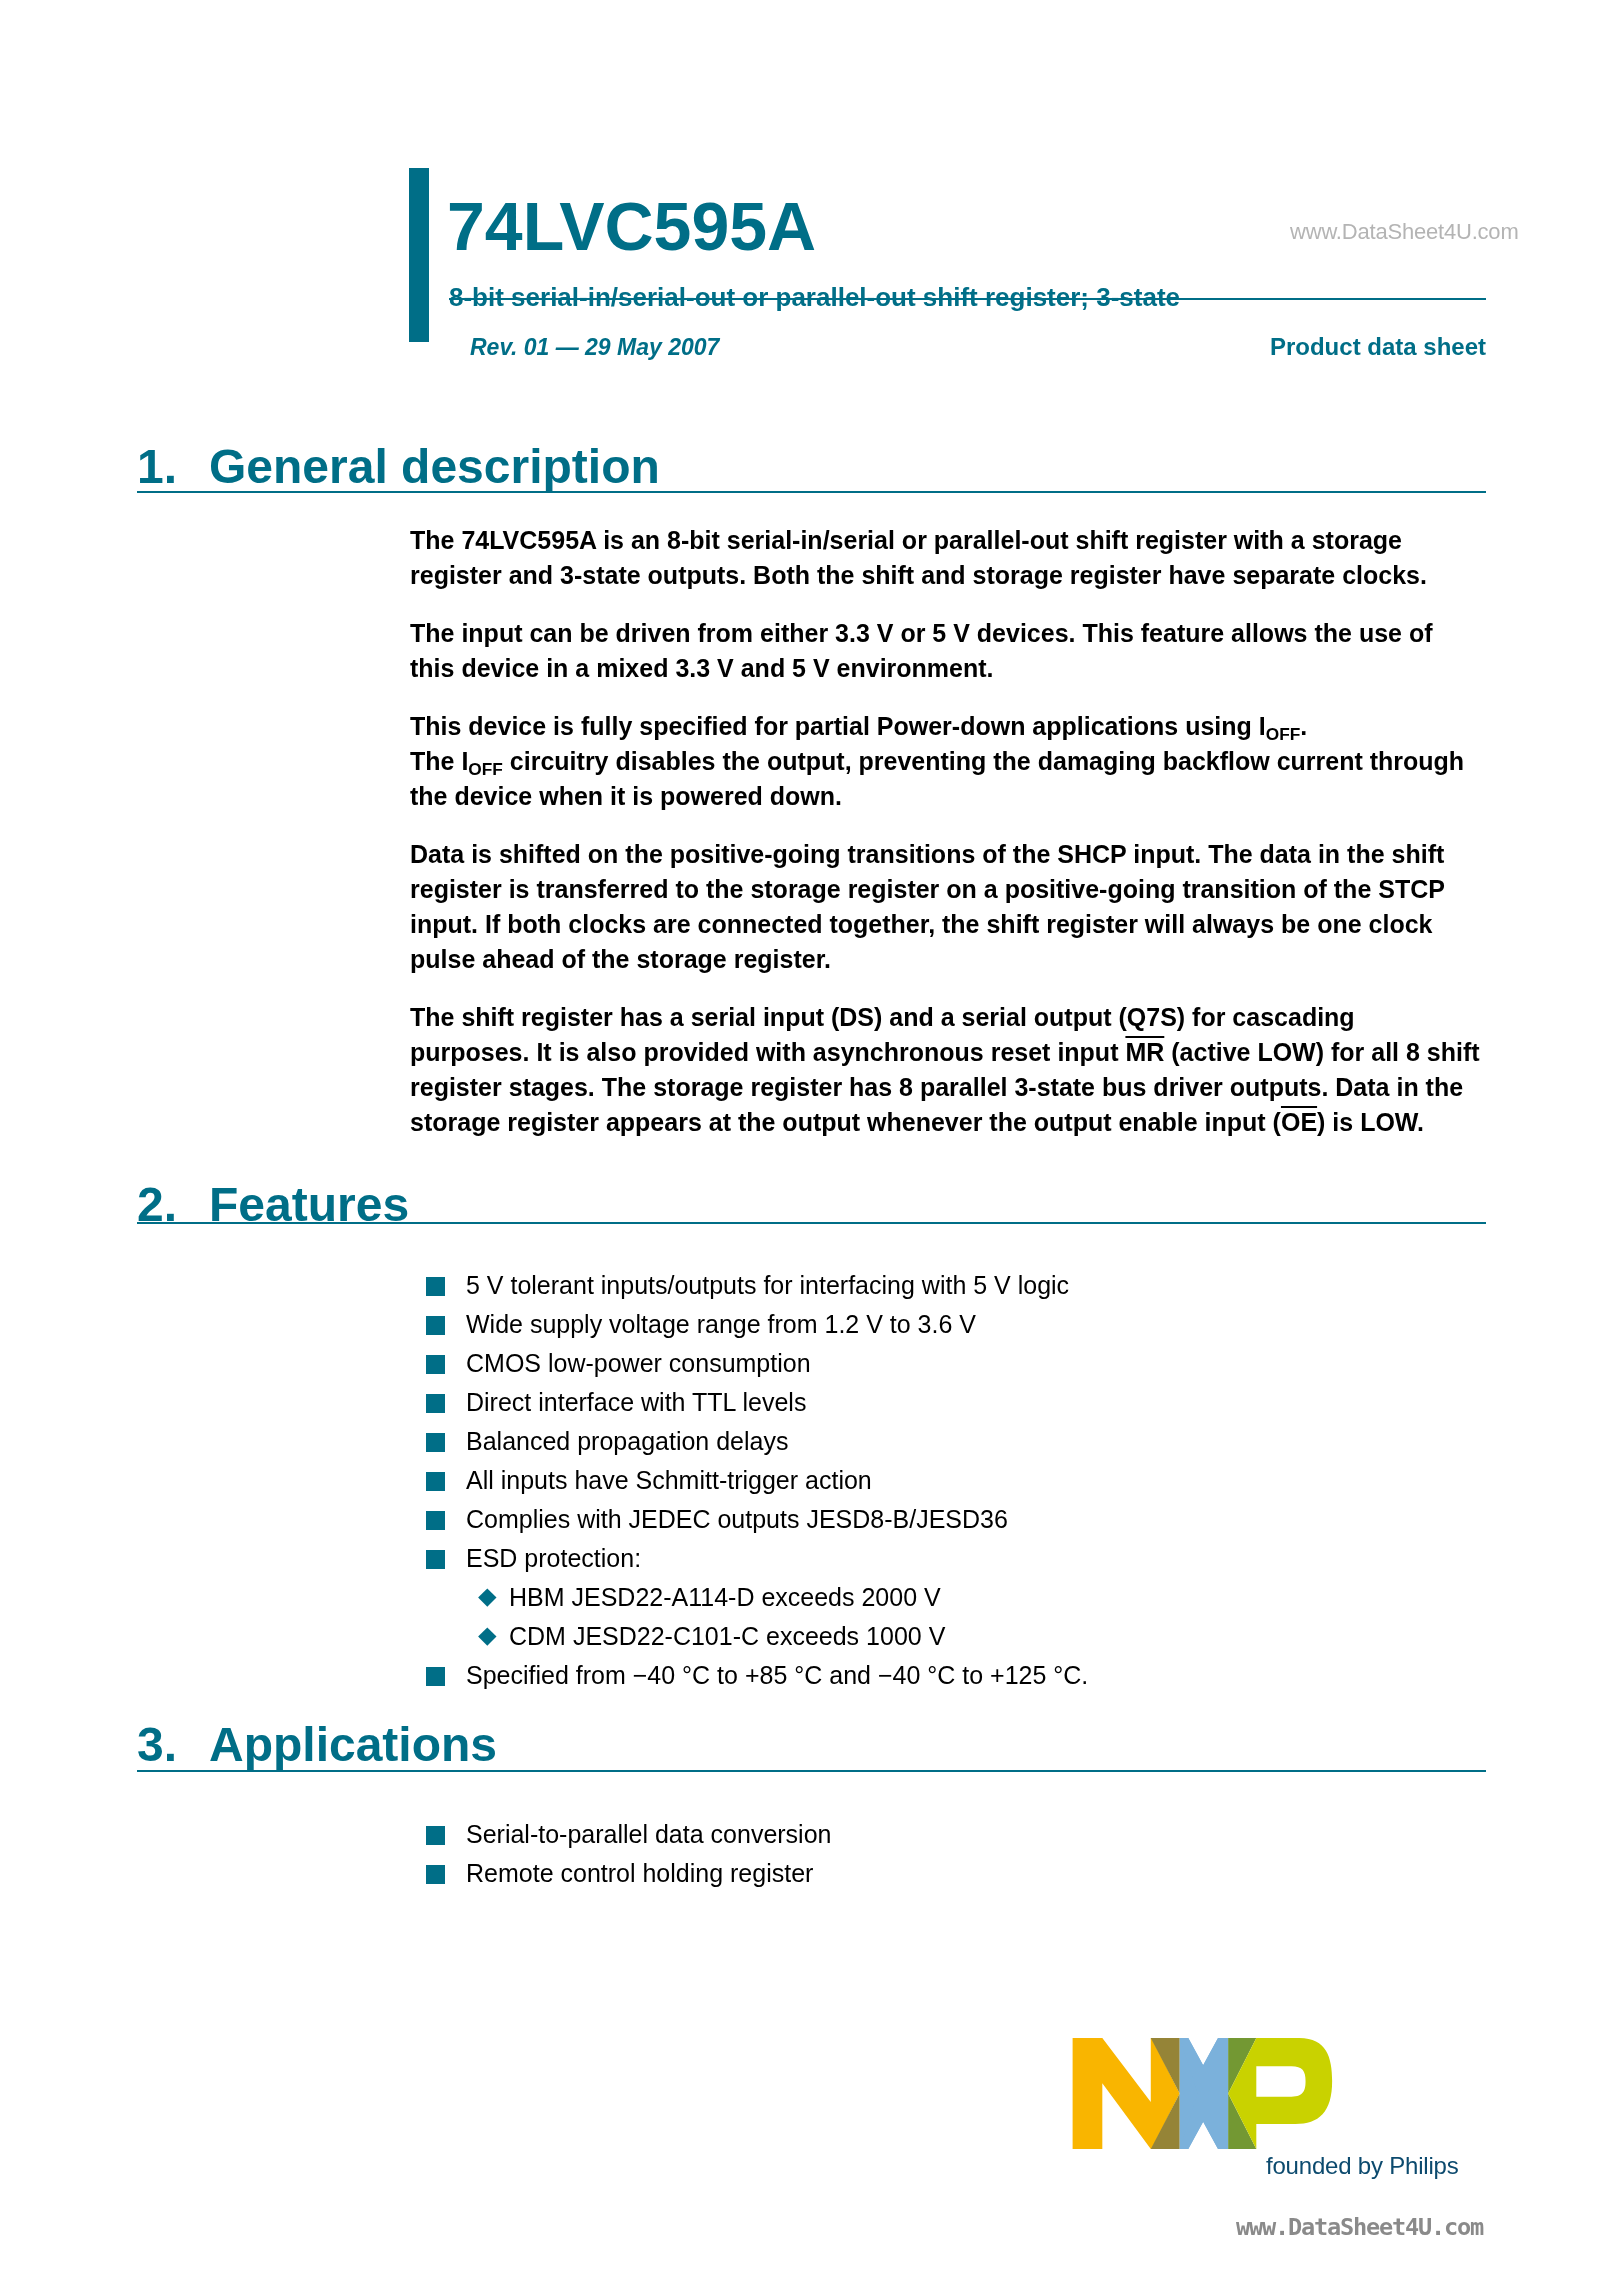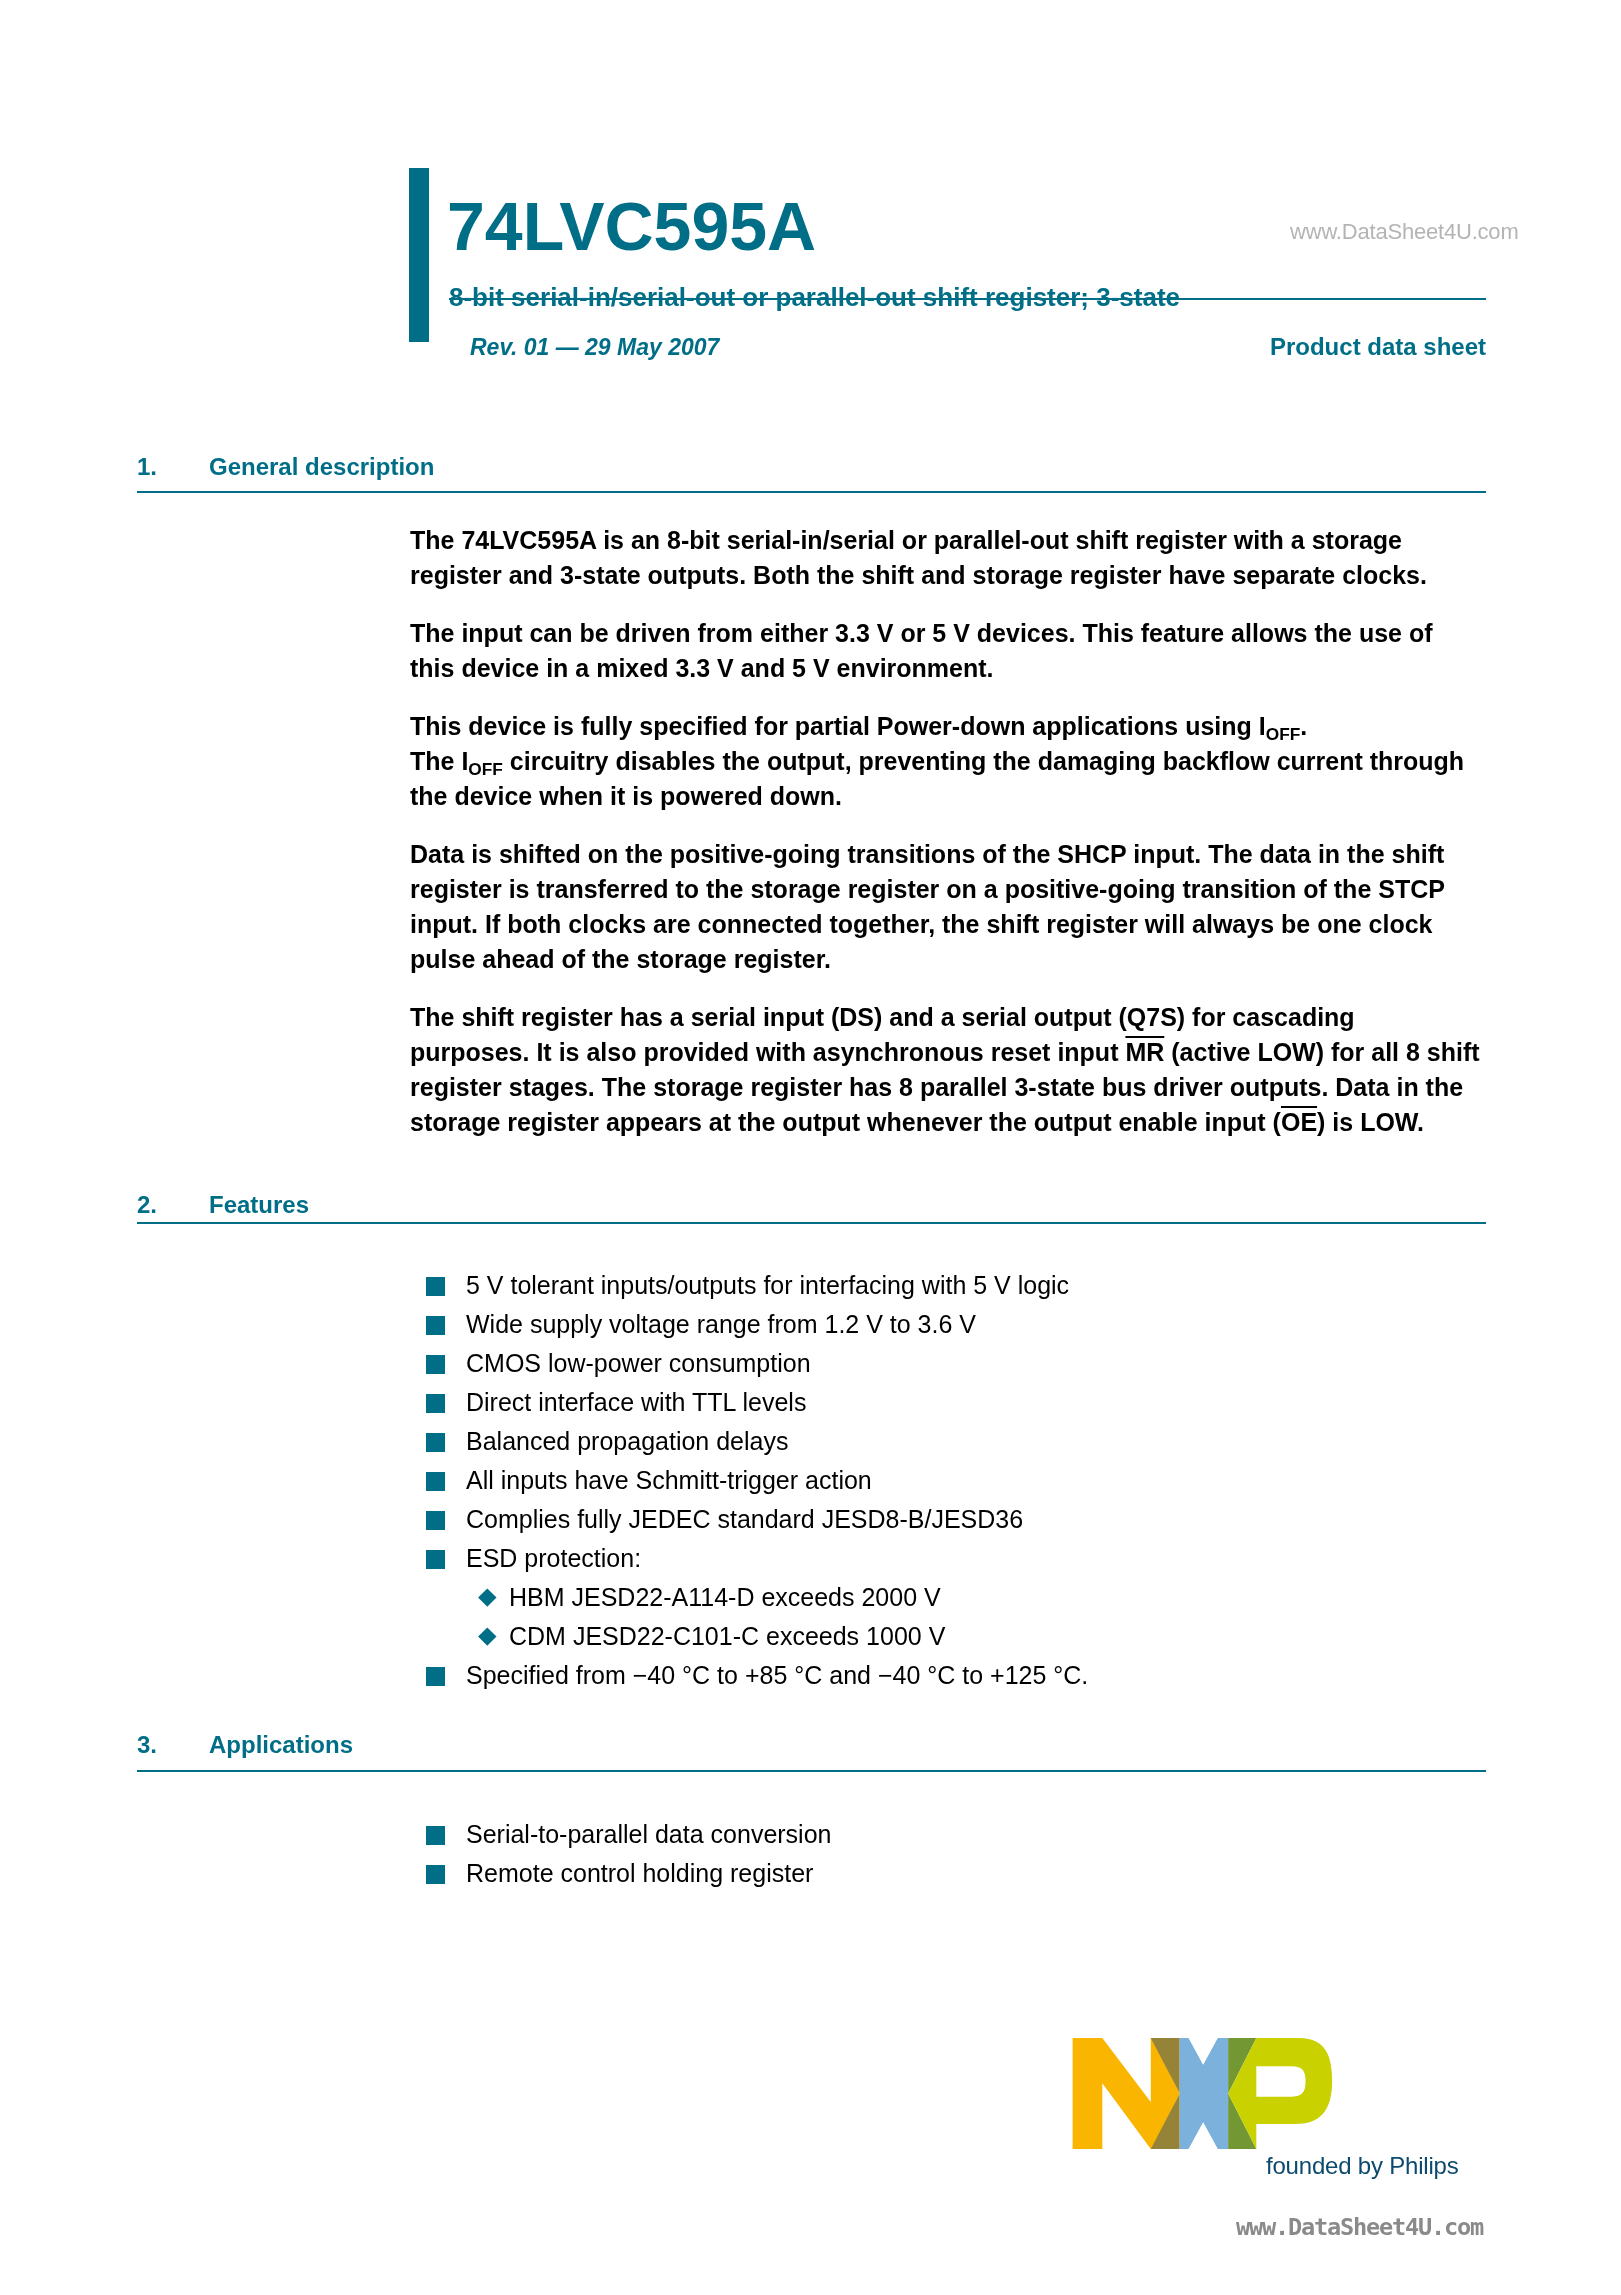--- a/index.html
+++ b/index.html
@@ -9,21 +9,21 @@
   .abs { position: absolute; white-space: nowrap; margin-top: 28px; }
 
   #side-bar { position: absolute; left: 409px; top: 168px; width: 19.6px; height: 174px; background: #006e87; }
   #title { left: 447px; top: 159px; font-size: 68px; font-weight: bold; line-height: 79px; letter-spacing: 0px; }
   #watermark-top { left: 1290px; top: 191px; font-size: 22px; line-height: 25px; color: #b4b4b4; letter-spacing: -0.2px; }
   #subtitle { left: 449px; top: 251px; font-size: 26px; font-weight: bold; line-height: 36px; }
   #header-rule { position: absolute; left: 449px; top: 298px; width: 1037px; height: 1.6px; background: #006e87; }
   #rev { left: 470px; top: 305px; font-size: 23px; font-weight: bold; line-height: 28px; font-style: italic; }
   #doctype { right: 136px; top: 305px; font-size: 24px; font-weight: bold; line-height: 28px; }
 
-  .section-heading { position: absolute; left: 137px; width: 1349px; font-size: 24px; font-weight: bold; line-height: 42px; color: #006e87; }
+  .section-heading { position: absolute; left: 137px; width: 1349px; font-size: 48px; font-weight: bold; line-height: 42px; color: #006e87; }
   .section-heading .num { display: inline-block; width: 72px; }
   .section-rule { position: absolute; left: 137px; width: 1349px; height: 2.4px; background: #006e87; }
 
   .body-block { position: absolute; left: 410px; width: 1083px; font-size: 25px; line-height: 35px; }
   .body-block p { margin: 0 12px 23px 0; font-weight: bold; }
   .overline { text-decoration: overline; }
   sub { font-size: 17.3px; vertical-align: -4.7px; line-height: 0; }
 
   .bullet-list { position: absolute; left: 410px; width: 1083px; list-style: none; margin: 16px; padding: 0; font-size: 25px; }
   .bullet-list li { position: relative; height: 39px; line-height: 39px; padding-left: 40px; white-space: nowrap; }
@@ -69,21 +69,21 @@
 </div>
 <div class="section-rule" style="top:1222px;"></div>
 
 <ul class="bullet-list" style="top:1250px;">
   <li><span class="sq"></span><span>5 V tolerant inputs/outputs for interfacing with 5 V logic</span></li>
   <li><span class="sq"></span><span>Wide supply voltage range from 1.2 V to 3.6 V</span></li>
   <li><span class="sq"></span><span>CMOS low-power consumption</span></li>
   <li><span class="sq"></span><span>Direct interface with TTL levels</span></li>
   <li><span class="sq"></span><span>Balanced propagation delays</span></li>
   <li><span class="sq"></span><span>All inputs have Schmitt-trigger action</span></li>
-  <li><span class="sq"></span><span>Complies fully JEDEC standard JESD8-B/JESD36</span></li>
+  <li><span class="sq"></span><span>Complies with JEDEC outputs JESD8-B/JESD36</span></li>
   <li><span class="sq"></span><span>ESD protection:</span></li>
   <li class="sub"><span class="dia"></span><span>HBM JESD22-A114-D exceeds 2000 V</span></li>
   <li class="sub"><span class="dia"></span><span>CDM JESD22-C101-C exceeds 1000 V</span></li>
   <li><span class="sq"></span><span>Specified from −40 °C to +85 °C and −40 °C to +125 °C.</span></li>
 </ul>
 
 <div class="section-heading" style="top:1724px;">
   <span class="num">3.</span><span>Applications</span>
 </div>
 <div class="section-rule" style="top:1770px;"></div>

